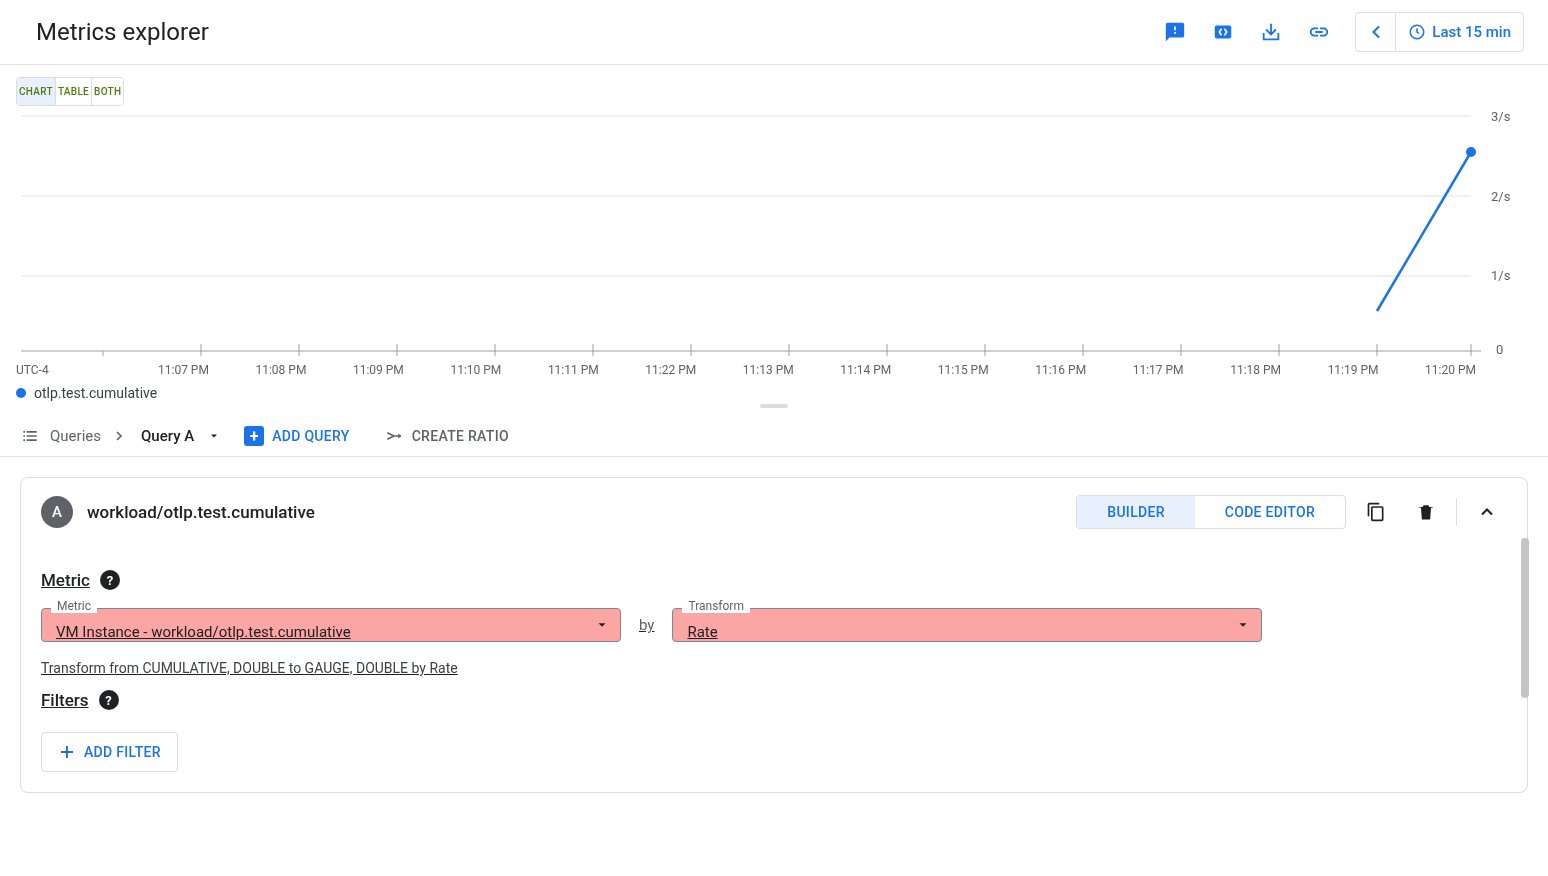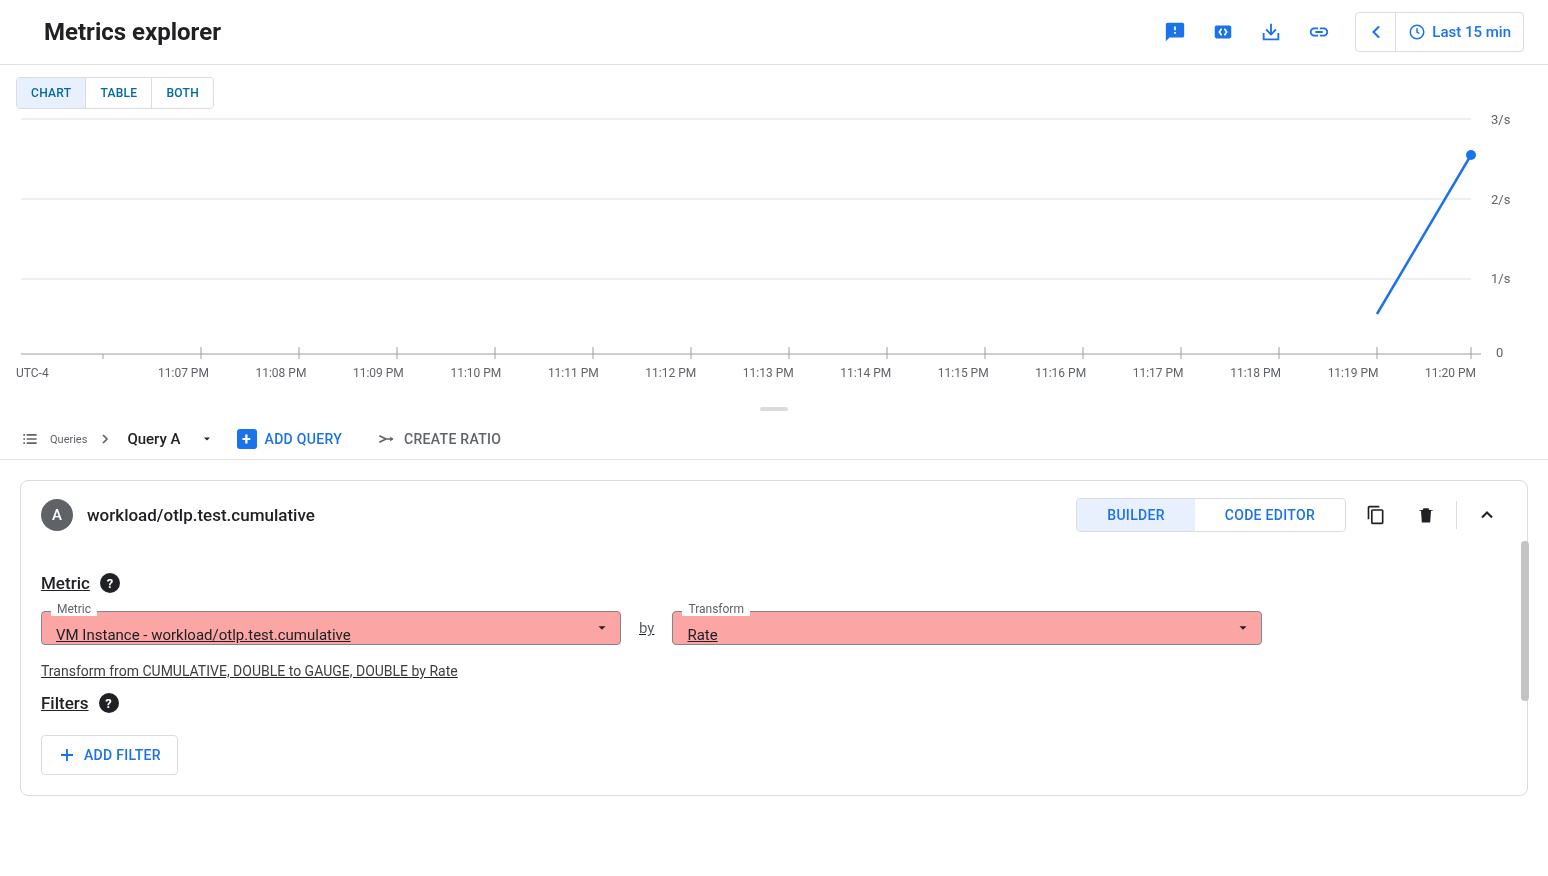--- a/index.html
+++ b/index.html
@@ -1,44 +1,44 @@
 <!DOCTYPE html>
 <html><head>
 <meta charset="utf-8">
 <style>
 * { box-sizing: border-box; margin: 0; padding: 0; }
 body { font-family: 'Google Sans', 'Roboto', Arial, sans-serif; background: #fff; color: #202124; width: 1548px; font-size: 14px; }
 .header { display: flex; align-items: center; justify-content: space-between; padding: 12px 24px 12px 36px; border-bottom: 1px solid #e0e0e0; }
-.header-title { font-size: 24px; font-weight: 700; color: #202124; margin-left: 8px; }
+.header-title { font-size: 24px; font-weight: 400; color: #202124; }
 .header-actions { display: flex; align-items: center; gap: 8px; }
 .icon-btn { width: 40px; height: 40px; display: flex; align-items: center; justify-content: center; cursor: pointer; color: #1a73e8; border-radius: 50%; }
 .time-nav { display: flex; align-items: center; border: 1px solid #dadce0; border-radius: 4px; height: 40px; margin-left: 8px; }
 .time-nav-btn { width: 40px; height: 38px; display: flex; align-items: center; justify-content: center; cursor: pointer; color: #1a73e8; border-right: 1px solid #dadce0; }
 .time-range { display: flex; align-items: center; gap: 6px; padding: 0 12px; color: #1a73e8; font-size: 15px; font-weight:500; cursor: pointer; }
 
 .view-tabs { display: flex; gap: 0; margin: 12px 0 0 16px; border: 1px solid #dadce0; border-radius: 4px; width: fit-content; overflow: hidden; }
-.view-tab { padding: 8px 14px; font-size: 12px; font-weight: 500; color: #0369a1; cursor: pointer; background: #fff; border-right: 1px solid #dadce0; letter-spacing: 0.3px;}
+.view-tab { padding: 8px 2px; font-size: 10px; font-weight: 500; color: #4d7c0f; cursor: pointer; background: #fff; border-right: 1px solid #dadce0; letter-spacing: 0.3px;}
 .view-tab:last-child { border-right: none; }
 .view-tab.active { background: #e8f0fe; }
 
 .chart-area { position: relative; height: 300px; margin: -10px 12px 0 16px; }
 .chart-svg { width: 100%; height: 260px; }
 .chart-xaxis { display: flex; font-size: 12px; color: #5f6368; margin-top:4px;}
 .chart-xaxis .tz { width: 82px; }
 .chart-xaxis .ticks { flex:1; display:flex; justify-content:space-between; padding-right:60px;}
 .legend { display: flex; align-items: center; gap: 8px; font-size: 14px; color: #3c4043; margin: 8px 0 0 0; }
 .legend-dot { width: 10px; height: 10px; background: #1a73e8; border-radius: 50%; }
 
 .divider-handle { height: 20px; display: flex; align-items: center; justify-content: center; }
 .handle-bar { width: 28px; height: 4px; background: #dadce0; border-radius: 2px; }
 
 .query-bar { display: flex; align-items: center; justify-content: space-between; padding: 10px 20px; border-bottom: 1px solid #e0e0e0; }
 .query-left { display: flex; align-items: center; gap: 14px; }
-.queries-crumb { display: flex; align-items: center; gap: 10px; color: #5f6368; font-size: 11px; }
-.query-selected { display:flex; align-items:center; gap:20px; color:#202124; font-weight:500; font-size:15px;}
+.queries-crumb { display: flex; align-items: center; gap: 10px; color: #5f6368; font-size: 15px; }
+.query-selected { display:flex; align-items:center; gap:14px; color:#202124; font-weight:500; font-size:15px;}
 .query-action { display: flex; align-items: center; gap: 8px; color: #1a73e8; font-size: 14px; font-weight: 500; cursor: pointer; letter-spacing: 0.3px;}
 .query-action.muted { color: #5f6368; }
 .plus-box { width: 20px; height: 20px; background: #1a73e8; color: #fff; display: flex; align-items: center; justify-content: center; border-radius: 3px; font-size: 16px; font-weight: bold; }
 .query-right { display: flex; align-items: center; gap: 16px; }
 .toggle { position: relative; width: 44px; height: 20px; background: #aecbfa; border-radius: 10px; cursor: pointer; }
 .toggle-knob { position: absolute; right: -6px; top: -5px; width: 30px; height: 30px; background: #1a73e8; border-radius: 50%; display: flex; align-items: center; justify-content: center; color: #fff; }
 .auto-run-label { font-size: 15px; color: #202124; }
 .vdivider { width:1px; height:28px; background:#dadce0;}
 
 .query-panel { margin: 20px 20px 0 20px; border: 1px solid #dadce0; border-radius: 8px; position:relative;}
@@ -145,31 +145,35 @@
     <circle cx="1450" cy="56" r="5" fill="#1a73e8"></circle>
   </svg>
   <div class="chart-xaxis">
     <div class="tz">UTC-4</div>
     <div class="ticks" style="margin-left:60px;">
       <span>11:07 PM</span>
       <span>11:08 PM</span>
       <span>11:09 PM</span>
       <span>11:10 PM</span>
       <span>11:11 PM</span>
-      <span>11:12 PM</span>
+      <span>11:22 PM</span>
       <span>11:13 PM</span>
       <span>11:14 PM</span>
       <span>11:15 PM</span>
       <span>11:16 PM</span>
       <span>11:17 PM</span>
       <span>11:18 PM</span>
       <span>11:19 PM</span>
       <span>11:20 PM</span>
     </div>
   </div>
+  <div class="legend">
+    <div class="legend-dot"></div>
+    <span>otlp.test.cumulative</span>
+  </div>
 </div>
 
 <div class="divider-handle">
     <div class="handle-bar"></div>
   </div>
 
 <div class="query-bar">
   <div class="query-left">
     <div class="queries-crumb">
       <svg width="20" height="20" viewBox="0 0 24 24" fill="#5f6368">

